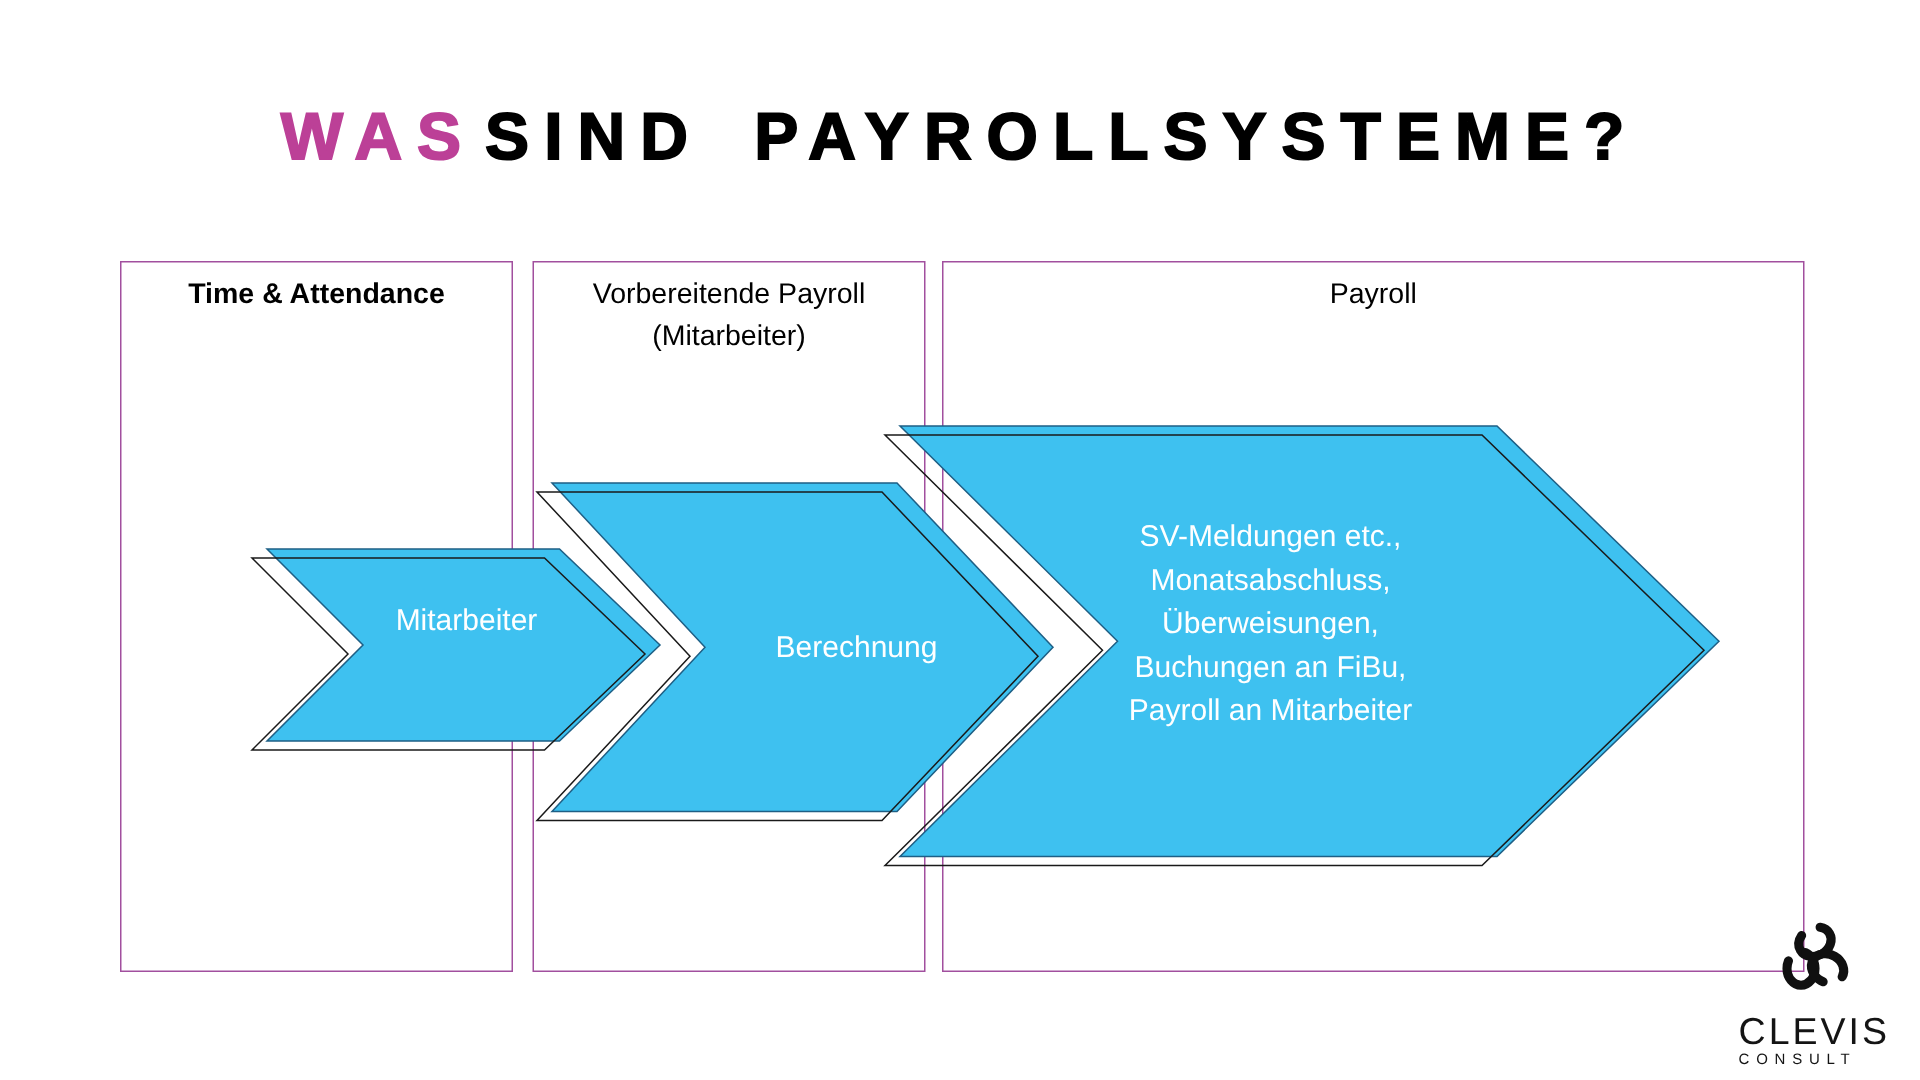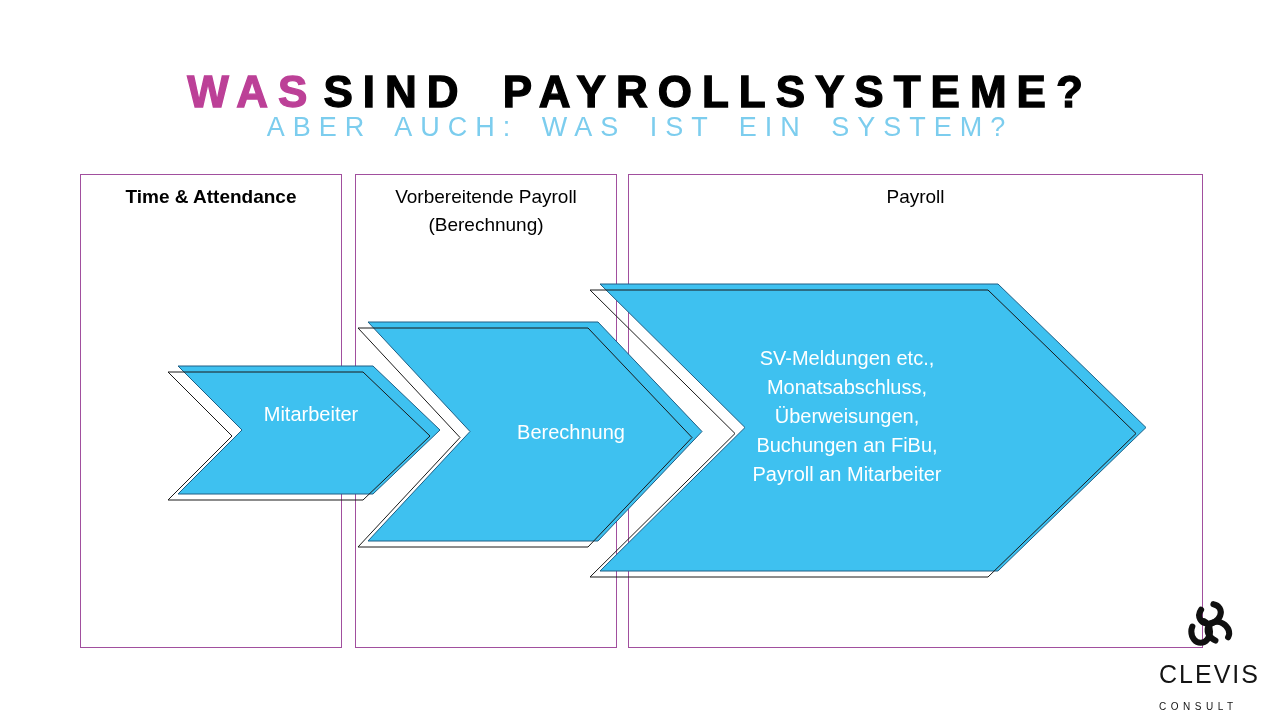--- a/index.html
+++ b/index.html
@@ -44,36 +44,35 @@
   #t2{left:486px;top:418px;width:170px;line-height:28px;}
   #t3{left:707px;top:344px;width:280px;line-height:29px;}
   
   .logo{
     position:absolute;right:20px;bottom:8px;z-index:4;
     display:flex;align-items:center;gap:7px;flex-direction:column;
   }
   .logo-knot{width:56px;height:58px;}
   .logo-text{display:flex;flex-direction:column;justify-content:center;}
   .logo-name{font-size:25px;letter-spacing:2px;color:#141414;line-height:25px;}
-  .logo-sub{font-size:10px;letter-spacing:4.5px;color:#141414;margin-top:14px;}
+  .logo-sub{font-size:10px;letter-spacing:4.5px;color:#141414;margin-top:0;}
 </style>
 </head>
 <body>
 
 <div class="slide">
 
   <div class="title"><span class="hl">WAS</span><span>SIND PAYROLLSYSTEME?</span></div>
 
-  <div class="subtitle">ABER AUCH: WAS IST EIN SYSTEM?</div>
 
   <div class="colbox" id="box1">
     <div class="colhdr">Time &amp; Attendance</div>
   </div>
   <div class="colbox" id="box2">
-    <div class="colhdr">Vorbereitende Payroll (Berechnung)</div>
+    <div class="colhdr">Vorbereitende Payroll (Mitarbeiter)</div>
   </div>
   <div class="colbox" id="box3">
     <div class="colhdr">Payroll</div>
   </div>
 
   <svg class="overlay" width="1280" height="720" viewBox="0 0 1280 720">
 
     <polygon class="chev" points="178,366 373,366 440,430 373,494 178,494 242,430"></polygon>
     <polygon class="chev" points="368,322 598,322 702,431.5 598,541 368,541 470,431.5"></polygon>
     <polygon class="chev" points="600,284 998,284 1146,427.5 998,571 600,571 745,427.5"></polygon>

